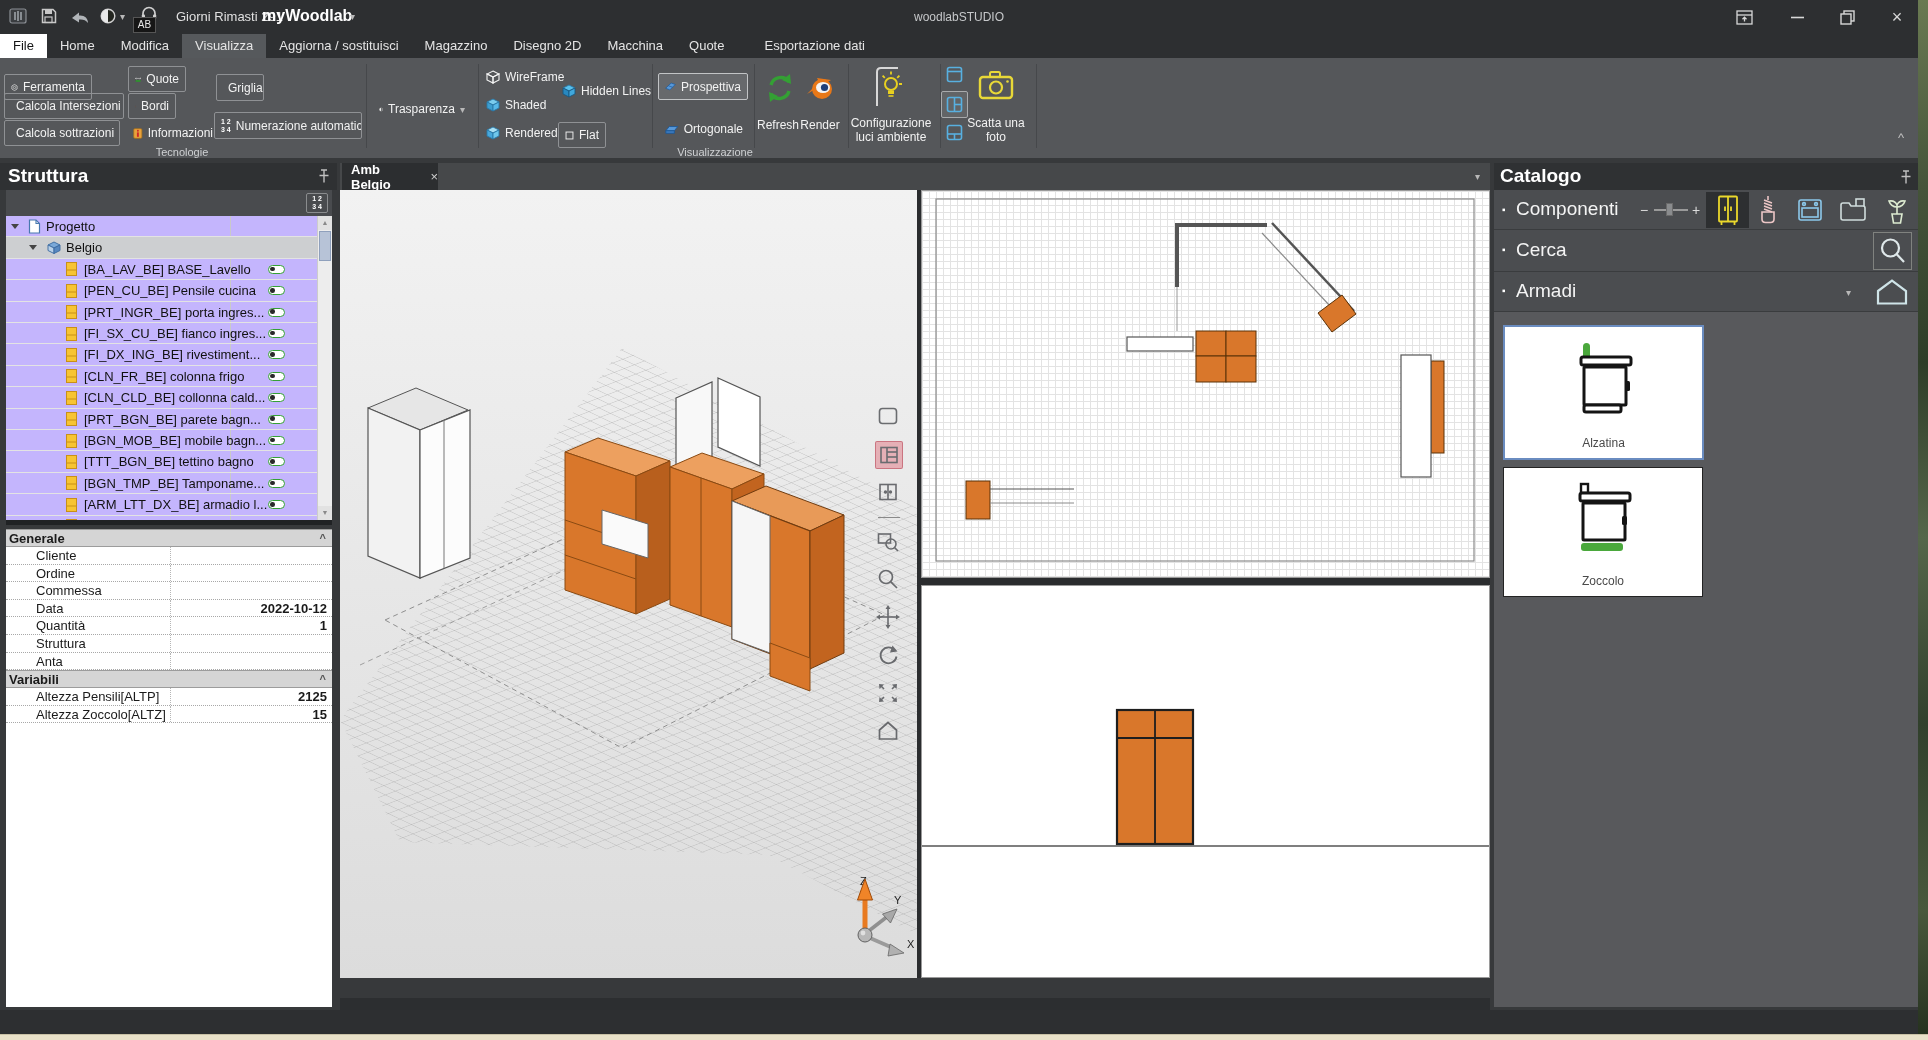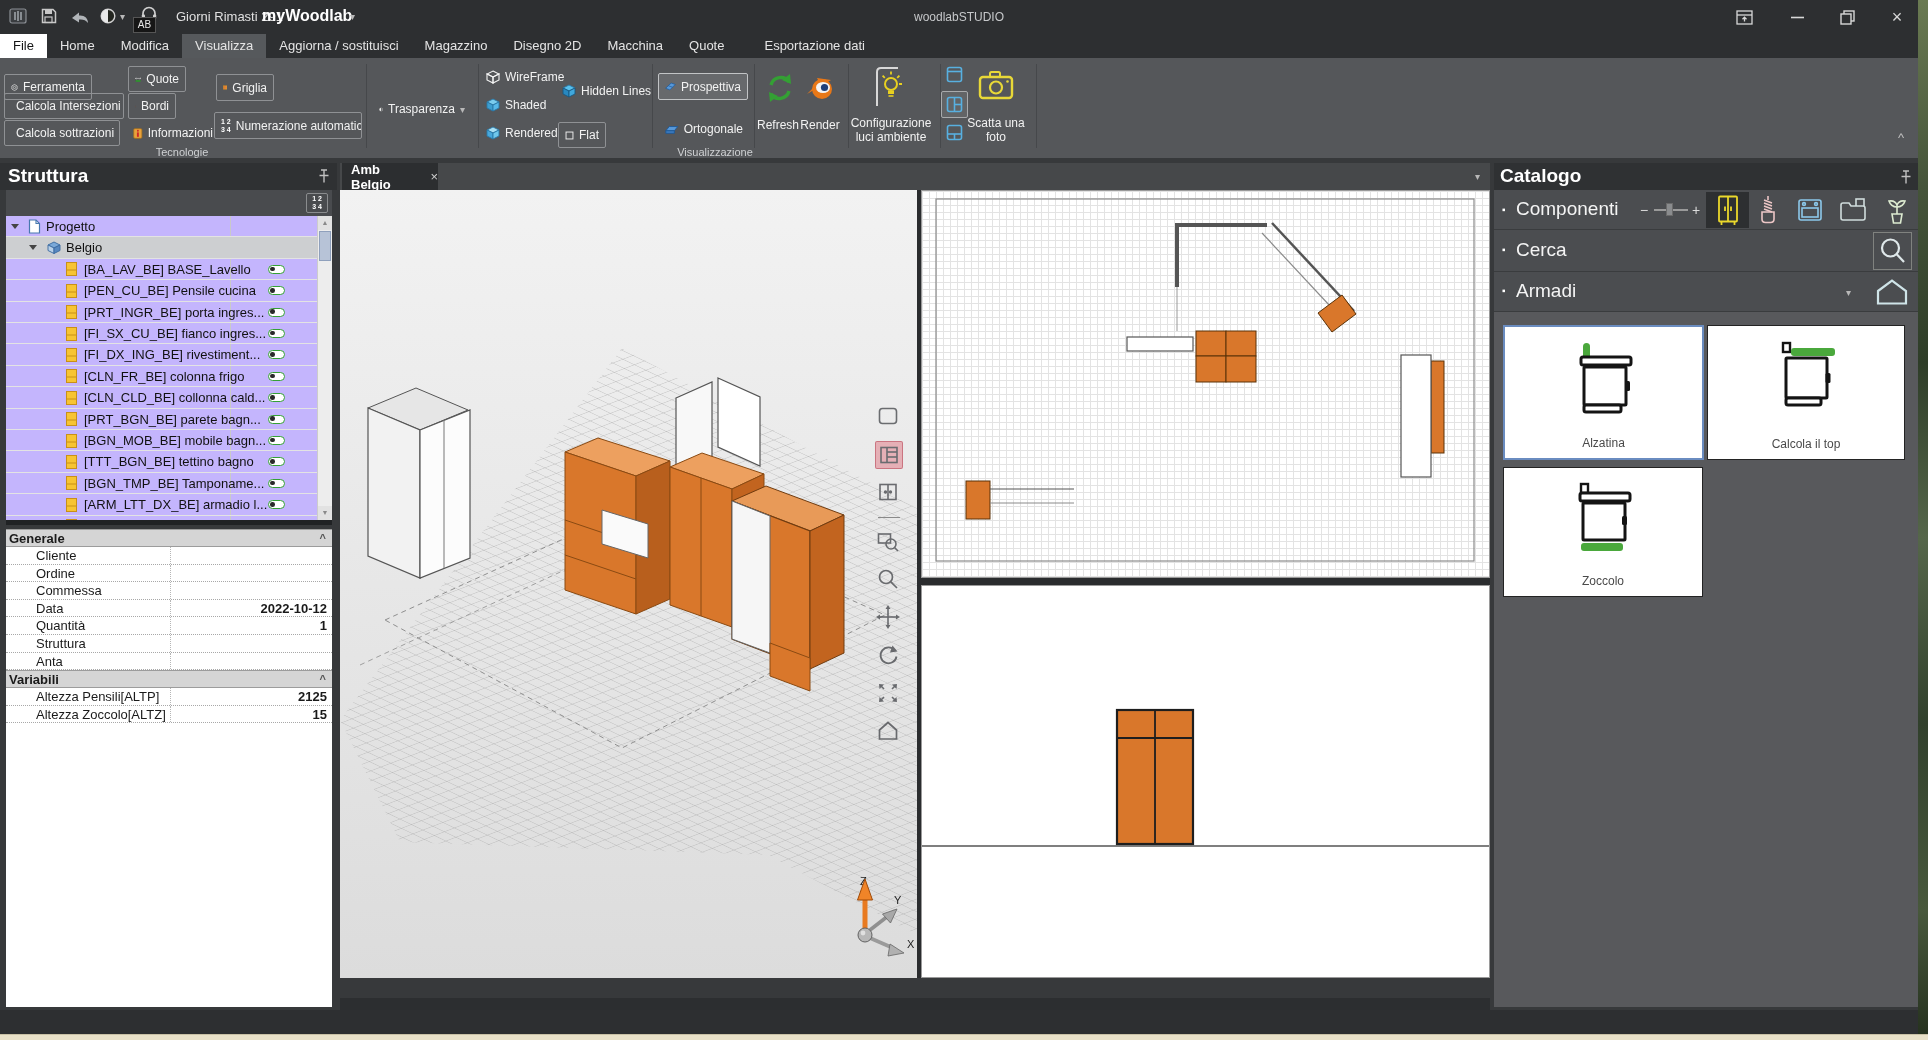--- a/index.html
+++ b/index.html
@@ -192,21 +192,21 @@
       <span>Calcola sottrazioni</span>
     </div>
     <div class="rbtn noborder abs" style="left:126px;top:62px;width:94px">
       <svg width="13" height="15" viewBox="0 0 13 15">
           <rect x="1" y="1" width="11" height="13" rx="1.5" fill="#e8a23c" stroke="#a87018" stroke-width="1"></rect>
           <rect x="5.3" y="6" width="2.6" height="6" fill="#cc2828"></rect>
           <circle cx="6.6" cy="3.8" r="1.3" fill="#cc2828"></circle>
         </svg>
       <span>Informazioni</span>
     </div>
-    <div class="rbtn abs" style="left:216px;top:16px;width:58px;height:27px">
+    <div class="rbtn abs" style="left:216px;top:16px;width:48px;height:27px">
       <svg width="15" height="15" viewBox="0 0 15 15">
           <rect x="1" y="1" width="13" height="13" fill="#f0b840" stroke="#b87818" stroke-width="1"></rect>
           <path d="M5.3,1 V14 M9.7,1 V14 M1,5.3 H14 M1,9.7 H14" stroke="#cc3820" stroke-width="1.1"></path>
         </svg>
       <span>Griglia</span>
     </div>
     <div class="rbtn abs" style="left:214px;top:54px;width:148px;height:27px">
       <span class="num-icon">
           <span>1 2</span>
           <span>3 4</span>
@@ -800,32 +800,20 @@
         <rect x="8" y="2" width="7" height="16" rx="3.5" fill="#4aa83c"></rect>
         <g stroke="#141414" stroke-width="3" fill="#fff" stroke-linejoin="round">
           <rect x="6" y="16" width="50" height="8" rx="2"></rect>
           <rect x="9" y="26" width="42" height="38" rx="1"></rect>
           <rect x="9" y="64" width="37" height="7" rx="2"></rect>
         </g>
         <rect x="50" y="40" width="5" height="10" rx="1.5" fill="#141414"></rect>
       </svg>
       <div class="clabel">Alzatina</div>
     </div>
-    <div class="card abs" style="left:213px;top:162px;width:198px;height:135px">
-      <svg class="abs" style="left:68px;top:14px" width="64" height="80" viewBox="0 0 64 80">
-        <rect x="7" y="3" width="7" height="9" fill="#fff" stroke="#141414" stroke-width="2.4"></rect>
-        <rect x="15" y="8" width="44" height="8" rx="3" fill="#4aa83c"></rect>
-        <g stroke="#141414" stroke-width="3" fill="#fff" stroke-linejoin="round">
-          <rect x="10" y="18" width="41" height="40" rx="1"></rect>
-          <rect x="10" y="58" width="35" height="7" rx="2"></rect>
-        </g>
-        <rect x="49.5" y="33" width="5" height="10" rx="1.5" fill="#141414"></rect>
-      </svg>
-      <div class="clabel">Calcola il top</div>
-    </div>
     <div class="card abs" style="left:9px;top:304px;width:200px;height:130px">
       <svg class="abs" style="left:70px;top:10px" width="64" height="80" viewBox="0 0 64 80">
         <rect x="7" y="6" width="7" height="9" fill="#fff" stroke="#141414" stroke-width="2.4"></rect>
         <g stroke="#141414" stroke-width="3" fill="#fff" stroke-linejoin="round">
           <rect x="6" y="15" width="50" height="8" rx="2"></rect>
           <rect x="9" y="25" width="42" height="37" rx="1"></rect>
         </g>
         <rect x="48" y="38" width="5" height="9" rx="1.5" fill="#141414"></rect>
         <rect x="7" y="65" width="42" height="8" rx="3" fill="#4aa83c"></rect>
       </svg>

